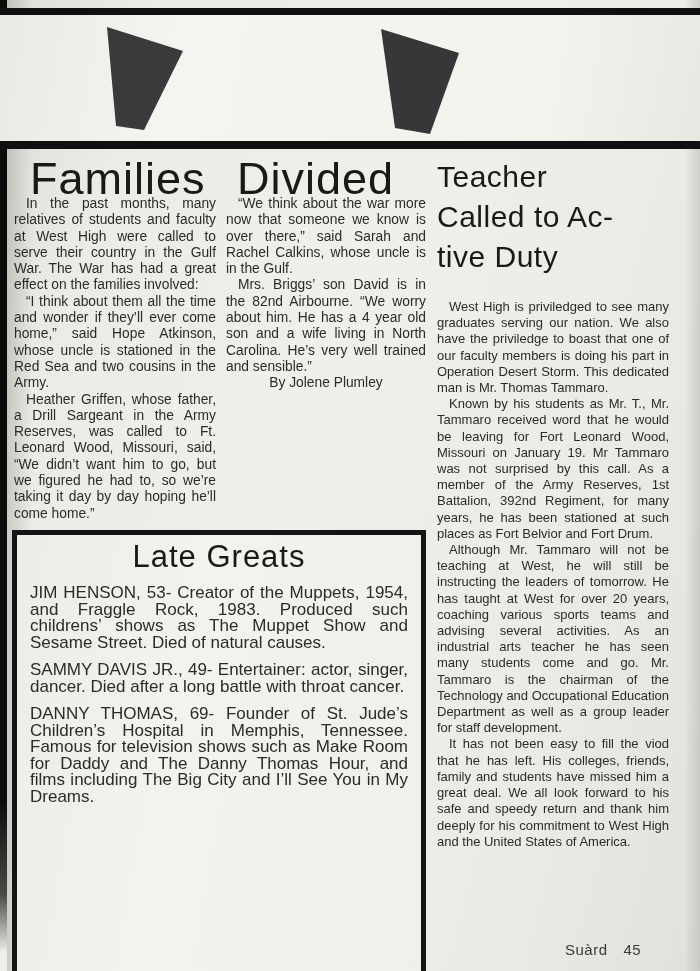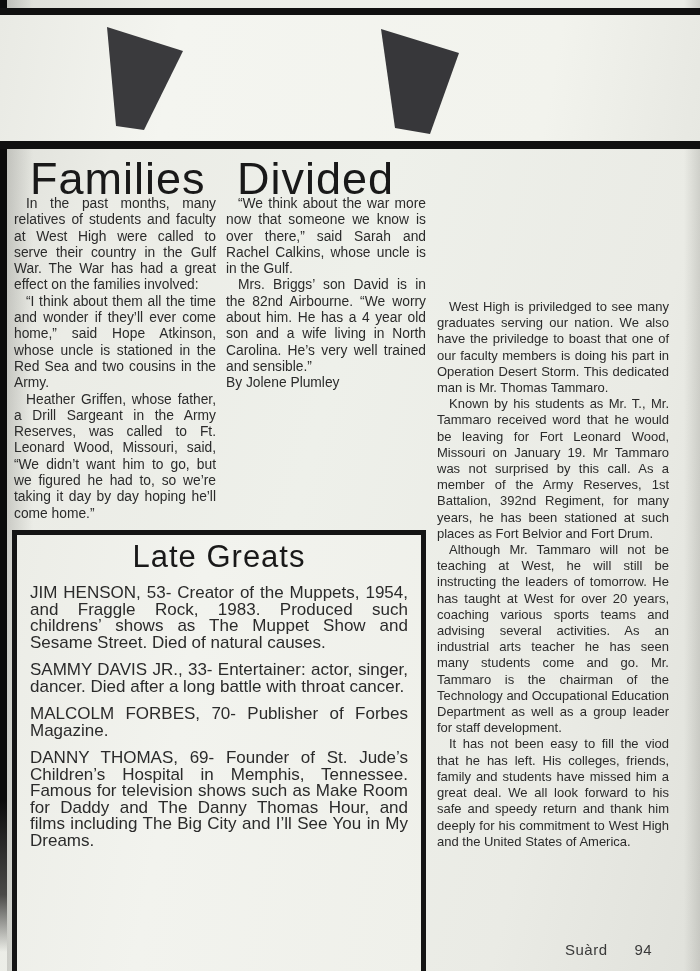--- a/index.html
+++ b/index.html
@@ -49,37 +49,37 @@
     font-size:13.8px;line-height:16.3px;text-align:justify;
     color:#2b2b2b;
   }
   .col-a{left:14px;width:202px;}
   .col-b{left:226px;width:200px;}
   .col-c{
     position:absolute;left:437px;top:299px;width:232px;
     font-size:13px;line-height:16.2px;text-align:justify;color:#2b2b2b;
   }
   .bodycol p,.col-c p{margin:0;text-indent:12px;}
-  .byline{margin:0;text-indent:0 !important;text-align:left;}
+  .byline{margin:0;text-indent:0 !important;text-align:center;}
   .late-greats{
     position:absolute;left:12px;top:530px;width:414px;height:467px;
     box-sizing:border-box;border:5px solid #141414;
     background:linear-gradient(100deg,#ecede7,#f2f3ee 40%,#eff0ea);
     padding:2px 13px 0 13px;overflow:hidden;
   }
   .late-greats h2{
     margin:2px 0 10px 0;text-align:center;
     font-size:31px;font-weight:400;letter-spacing:1px;color:#191919;
   }
   .late-greats p{
     margin:0 0 11px 0;font-size:17px;line-height:16.5px;
     text-align:justify;color:#2b2b2b;
   }
   .footer{
-    position:absolute;left:565px;top:941px;display:flex;gap:27px;
+    position:absolute;left:565px;top:941px;display:flex;gap:16px;
     font-size:15px;letter-spacing:0.5px;color:#3a3a3a;
   }
 </style>
 </head>
 <body>
 
 <div class="page">
 
   <div class="scan-edge"></div>
   <div class="scan-shade"></div>
@@ -101,34 +101,38 @@
     <p>“I think about them all the time and wonder if they’ll ever come home,” said Hope Atkinson, whose uncle is stationed in the Red Sea and two cousins in the Army.</p>
     <p>Heather Griffen, whose father, a Drill Sargeant in the Army Reserves, was called to Ft. Leonard Wood, Missouri, said, “We didn’t want him to go, but we figured he had to, so we’re taking it day by day hoping he’ll come home.”</p>
   </div>
 
   <div class="bodycol col-b">
     <p>“We think about the war more now that someone we know is over there,” said Sarah and Rachel Calkins, whose uncle is in the Gulf.</p>
     <p>Mrs. Briggs’ son David is in the 82nd Airbourne. “We worry about him. He has a 4 year old son and a wife living in North Carolina. He’s very well trained and sensible.”</p>
     <p class="byline">By Jolene Plumley</p>
   </div>
 
+  <h2 class="headline-teacher">
+    <span class="hline">Teacher</span>
+    <span class="hline">Called to Ac-</span>
+    <span class="hline">tive Duty</span>
+  </h2>
 
   <div class="col-c">
     <p>West High is priviledged to see many graduates serving our nation. We also have the priviledge to boast that one of our faculty members is doing his part in Operation Desert Storm. This dedicated man is Mr. Thomas Tammaro.</p>
     <p>Known by his students as Mr. T., Mr. Tammaro received word that he would be leaving for Fort Leonard Wood, Missouri on January 19. Mr Tammaro was not surprised by this call. As a member of the Army Reserves, 1st Battalion, 392nd Regiment, for many years, he has been stationed at such places as Fort Belvior and Fort Drum.</p>
     <p>Although Mr. Tammaro will not be teaching at West, he will still be instructing the leaders of tomorrow. He has taught at West for over 20 years, coaching various sports teams and advising several activities. As an industrial arts teacher he has seen many students come and go. Mr. Tammaro is the chairman of the Technology and Occupational Education Department as well as a group leader for staff development.</p>
     <p>It has not been easy to fill the viod that he has left. His colleges, friends, family and students have missed him a great deal. We all look forward to his safe and speedy return and thank him deeply for his commitment to West High and the United States of America.</p>
   </div>
 
   <div class="late-greats">
     <h2>Late Greats</h2>
     <p>JIM HENSON, 53- Creator of the Muppets, 1954, and Fraggle Rock, 1983. Produced such childrens’ shows as The Muppet Show and Sesame Street. Died of natural causes.</p>
-    <p>SAMMY DAVIS JR., 33- Entertainer: actor, singer, dancer. Died after a long battle with throat cancer.</p>
-    <p>MALCOLM FORBES, 70- Publisher of Forbes Magazine.</p>
+    <p>SAMMY DAVIS JR., 49- Entertainer: actor, singer, dancer. Died after a long battle with throat cancer.</p>
     <p>DANNY THOMAS, 69- Founder of St. Jude’s Children’s Hospital in Memphis, Tennessee. Famous for television shows such as Make Room for Daddy and The Danny Thomas Hour, and films including The Big City and I’ll See You in My Dreams.</p>
   </div>
 
   <div class="footer">
     <span>Suàrd</span>
-    <span>94</span>
+    <span>45</span>
   </div>
 
 </div>
 
 </body></html>

